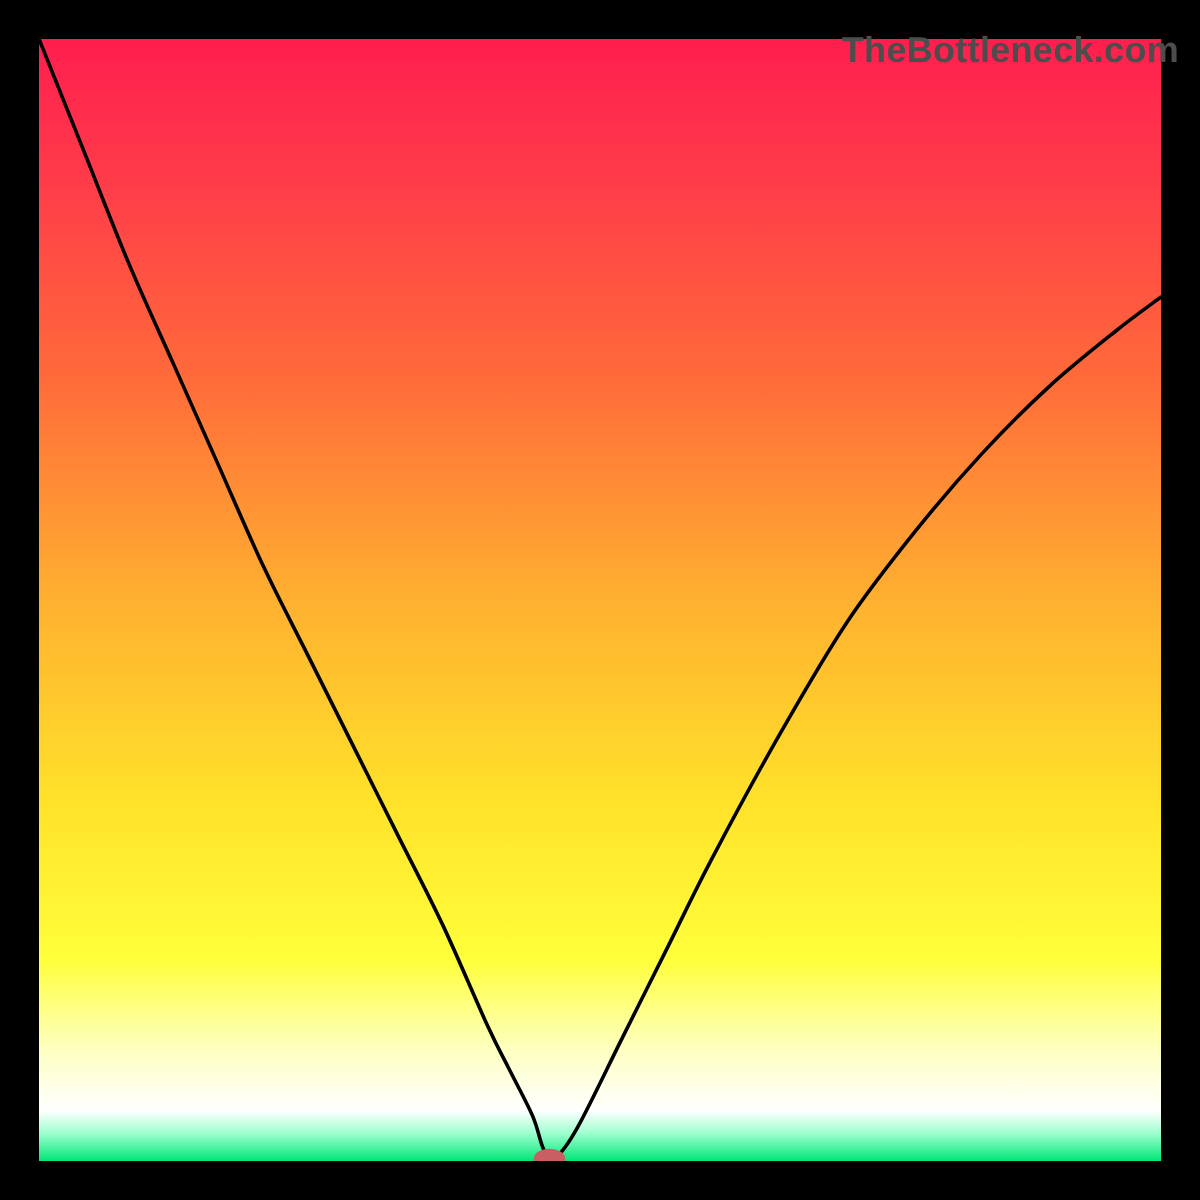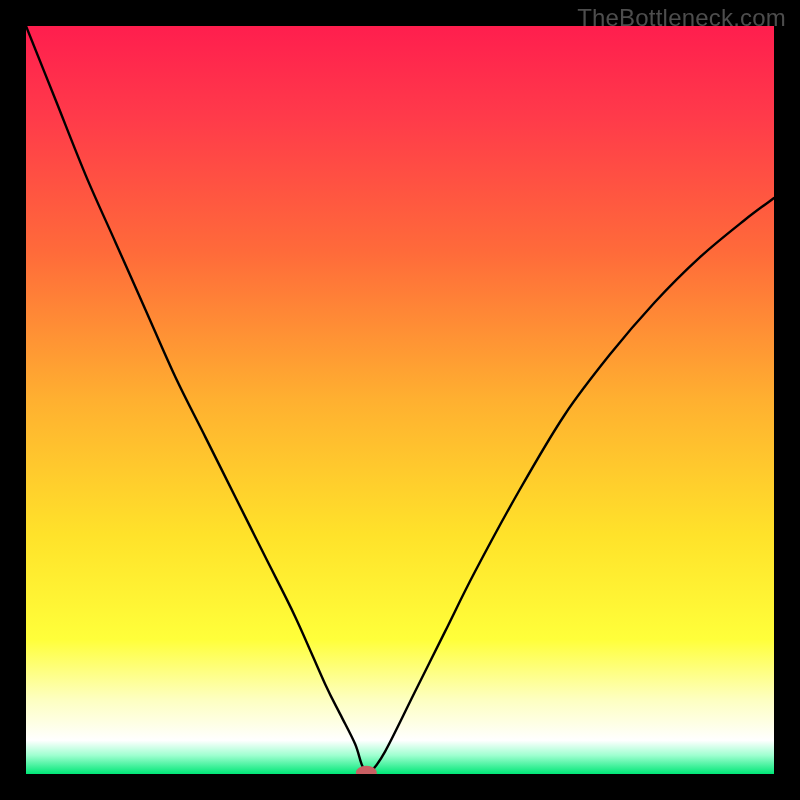--- a/index.html
+++ b/index.html
@@ -12,25 +12,25 @@
     font-family: Arial, Helvetica, sans-serif;
   }
   .outer {
     position: relative;
     width: 800px;
     height: 800px;
     background: #000;
   }
   .watermark {
     position: absolute;
-    top: 4px;
+    top: 20px;
     right: 14px;
     color: #4d4d4d;
     font-size: 24px;
-    font-weight: 400;
+    font-weight: 700;
     letter-spacing: 0.2px;
     z-index: 5;
     user-select: none;
   }
   .plot-wrap {
     position: absolute;
     left: 26px;
     top: 26px;
     width: 748px;
     height: 748px;

